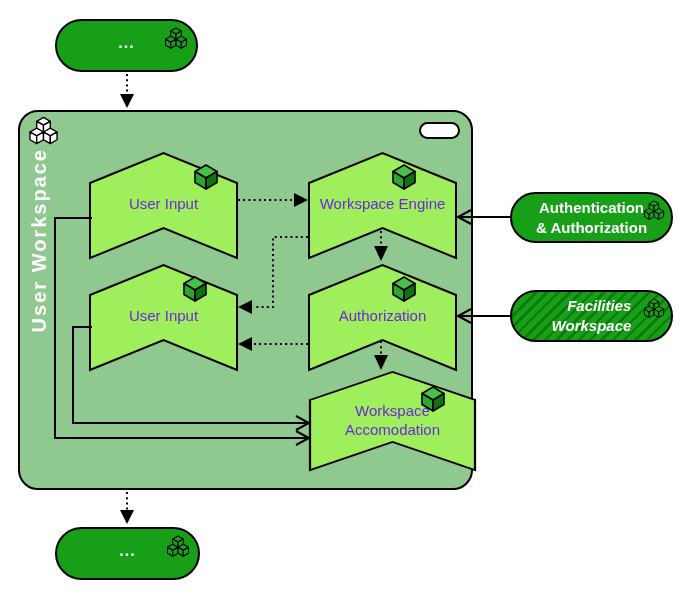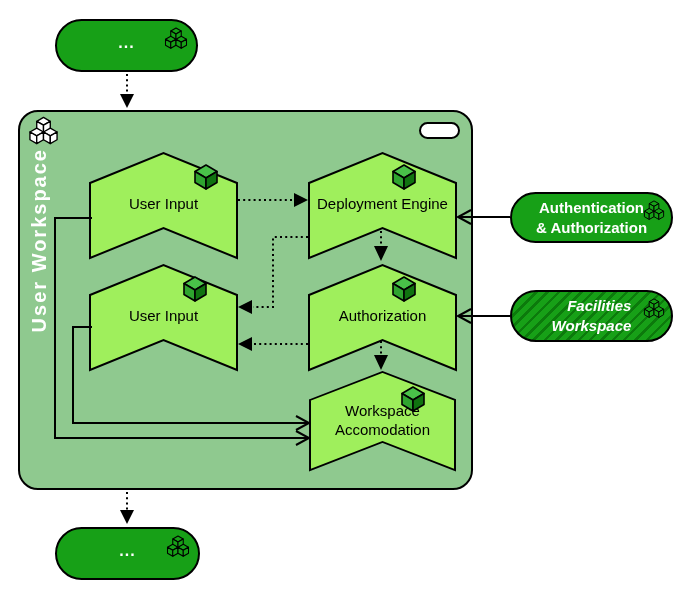--- a/index.html
+++ b/index.html
@@ -35,21 +35,21 @@
     color:#fff;font-weight:bold;font-size:20px;letter-spacing:2px;white-space:nowrap;
   }
   .collapse-pill{
     position:absolute;right:11px;top:10px;width:41px;height:17px;box-sizing:border-box;
     background:#fff;border:2px solid #000;border-radius:9px;
   }
   
   .chev{position:absolute;}
   .chev svg.shape{position:absolute;left:0;top:0;width:100%;height:100%;overflow:visible;}
   .chev .chev-label{
-    position:absolute;left:0;width:100%;text-align:center;color:#000000;
+    position:absolute;left:0;width:100%;text-align:center;color:#6d28d9;
     font-size:15px;line-height:19px;
   }
   .chev .cube-icon{position:absolute;width:24px;height:26px;}
   
   svg.overlay{position:absolute;left:0;top:0;width:690px;height:599px;pointer-events:none;}
   svg.overlay *{vector-effect:non-scaling-stroke;}
 </style>
 </head>
 <body>
 
@@ -100,21 +100,21 @@
     <div class="chev-label" style="top:41px;">User Input</div>
     <svg class="cube-icon" style="right:19px;top:11px;" viewBox="0 0 24 26">
         <use href="#cube1"></use>
       </svg>
   </div>
 
   <div class="chev" style="left:309px;top:153px;width:147px;height:105px;">
     <svg class="shape" viewBox="0 0 147 105" preserveAspectRatio="none">
       <polygon points="0,30 73.5,0 147,30 147,105 73.5,75 0,105" fill="#9fef5c" stroke="#000" stroke-width="2"></polygon>
     </svg>
-    <div class="chev-label" style="top:41px;">Deployment Engine</div>
+    <div class="chev-label" style="top:41px;">Workspace Engine</div>
     <svg class="cube-icon" style="right:40px;top:11px;" viewBox="0 0 24 26">
         <use href="#cube1"></use>
       </svg>
   </div>
 
   <div class="chev" style="left:90px;top:265px;width:147px;height:105px;">
     <svg class="shape" viewBox="0 0 147 105" preserveAspectRatio="none">
       <polygon points="0,30 73.5,0 147,30 147,105 73.5,75 0,105" fill="#9fef5c" stroke="#000" stroke-width="2"></polygon>
     </svg>
     <div class="chev-label" style="top:41px;">User Input</div>
@@ -126,21 +126,21 @@
   <div class="chev" style="left:309px;top:265px;width:147px;height:105px;">
     <svg class="shape" viewBox="0 0 147 105" preserveAspectRatio="none">
       <polygon points="0,30 73.5,0 147,30 147,105 73.5,75 0,105" fill="#9fef5c" stroke="#000" stroke-width="2"></polygon>
     </svg>
     <div class="chev-label" style="top:41px;">Authorization</div>
     <svg class="cube-icon" style="right:40px;top:11px;" viewBox="0 0 24 26">
         <use href="#cube1"></use>
       </svg>
   </div>
 
-  <div class="chev" style="left:310px;top:372px;width:145px;height:98px;">
+  <div class="chev" style="left:310px;top:372px;width:165px;height:98px;">
     <svg class="shape" viewBox="0 0 147 105" preserveAspectRatio="none">
       <polygon points="0,30 73.5,0 147,30 147,105 73.5,75 0,105" fill="#9fef5c" stroke="#000" stroke-width="2"></polygon>
     </svg>
     <div class="chev-label" style="top:29px;padding:0 6px;box-sizing:border-box;">Workspace Accomodation</div>
     <svg class="cube-icon" style="right:30px;top:14px;" viewBox="0 0 24 26">
         <use href="#cube1"></use>
       </svg>
   </div>
 
   <div class="ext-pill" style="left:510px;top:192px;width:163px;height:51px;">

